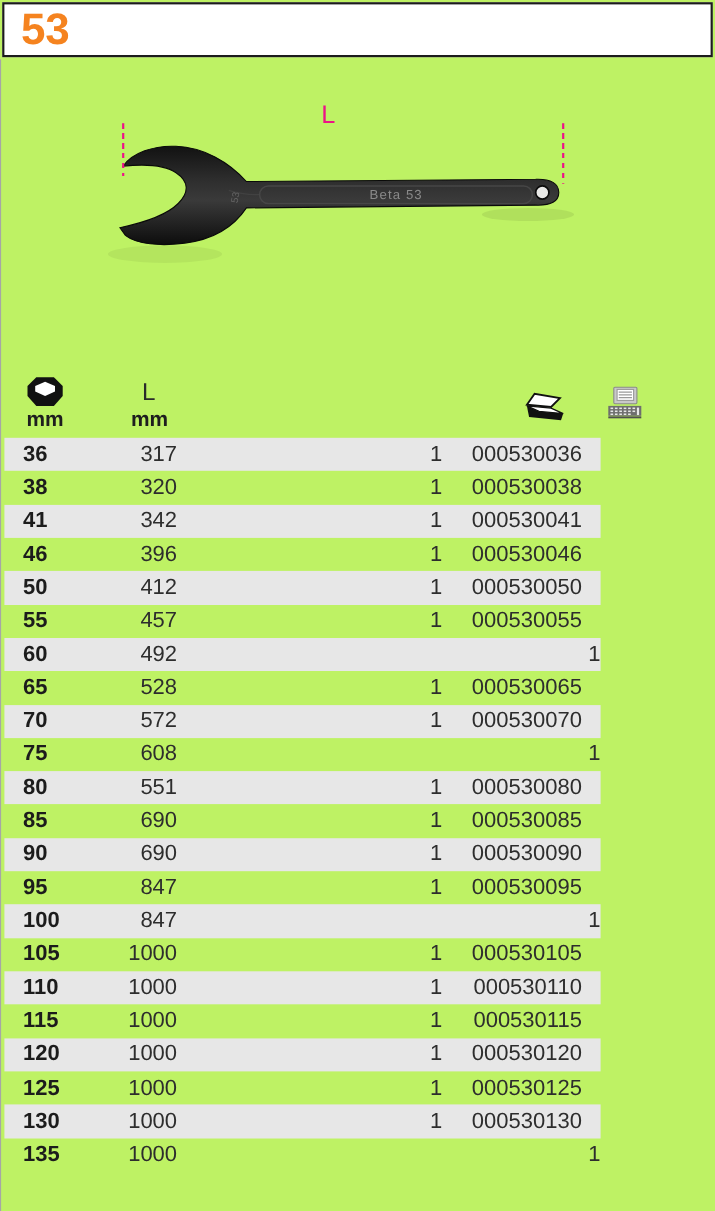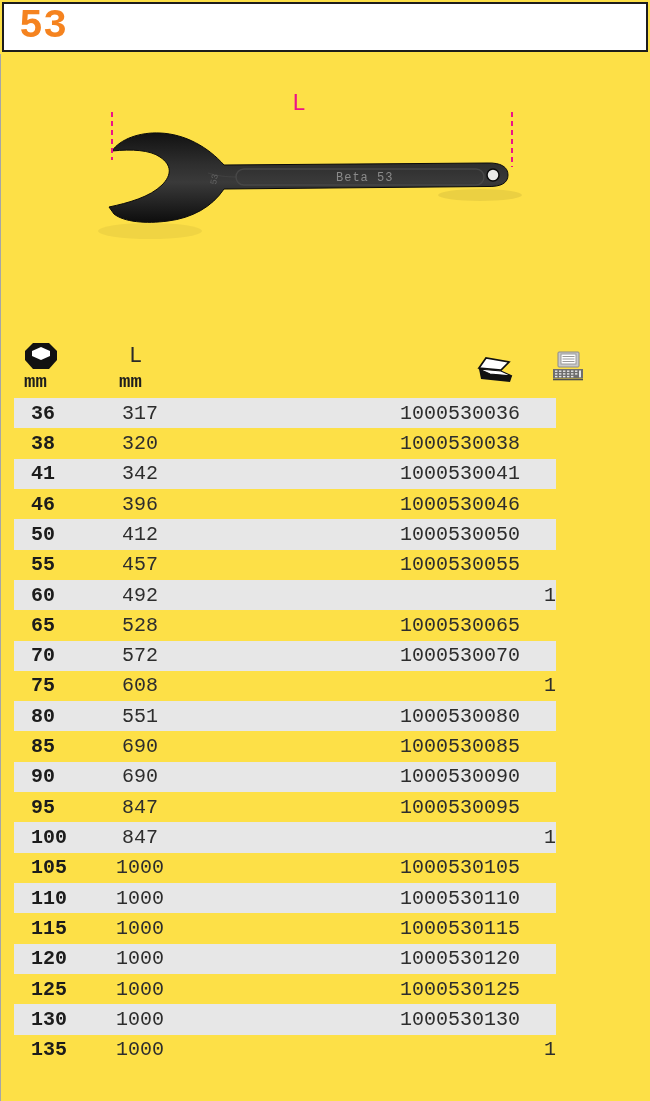--- a/index.html
+++ b/index.html
@@ -1,18 +1,18 @@
 <!DOCTYPE html>
 <html><head>
 <meta charset="utf-8">
 <style>
   html,body{margin:0;padding:0;background:#fff;}
   .page{
-    position:relative;width:650px;height:1101px;background:#fde047;
-    font-family:Liberation Mono, monospace;color:#262626;
+    position:relative;width:650px;height:1101px;background:#bef264;
+    font-family:Liberation Sans, sans-serif;color:#262626;
     overflow:hidden;
   }
   
   .page-edge{position:absolute;left:0;top:54px;width:1px;height:1047px;background:#a6a6a6;}
 
   
   .title-box{
     position:absolute;left:2px;top:2px;right:2px;height:46px;
     border:2px solid #1c1c1c;display:flex;align-items:center;padding-left:15px;
     box-sizing:content-box;background:#fff;
@@ -35,27 +35,27 @@
   
   .thead{position:absolute;left:0;top:340px;width:650px;height:58px;}
   .thead .hex-icon{position:absolute;left:24px;top:2px;}
   .thead .unit-1{position:absolute;left:24px;top:31px;font-size:19px;font-weight:700;color:#1e1e1e;}
   .thead .len-label{position:absolute;left:129px;top:4px;font-size:22px;color:#2a2a2a;}
   .thead .unit-2{position:absolute;left:119px;top:31px;font-size:19px;font-weight:700;color:#1e1e1e;}
   .thead .box-icon{position:absolute;left:476px;top:15px;}
   .thead .reg-icon{position:absolute;left:551px;top:11px;}
 
   
-  .tbody{position:absolute;left:14px;top:398px;width:542px;}
+  .tbody{position:absolute;left:4px;top:398px;width:542px;}
   .row{display:flex;align-items:center;height:30.32px;font-size:20px;}
   .row.alt{background:#e7e7e7;}
   .c-size{flex:0 0 78px;padding-left:17px;font-weight:700;color:#1c1c1c;}
-  .c-len{flex:0 0 62px;text-align:center;color:#2d2d2d;}
+  .c-len{flex:0 0 62px;text-align:right;color:#2d2d2d;}
   .c-qty{flex:1;text-align:right;color:#2d2d2d;}
-  .c-code{flex:0 0 144px;box-sizing:border-box;padding-right:17px;color:#2d2d2d;}
+  .c-code{flex:0 0 144px;box-sizing:border-box;padding-right:17px;text-align:right;color:#2d2d2d;}
 </style>
 </head>
 <body>
 
 <div class="page">
   <div class="page-edge"></div>
 
   <div class="title-box">
     <span class="model">53</span>
   </div>

